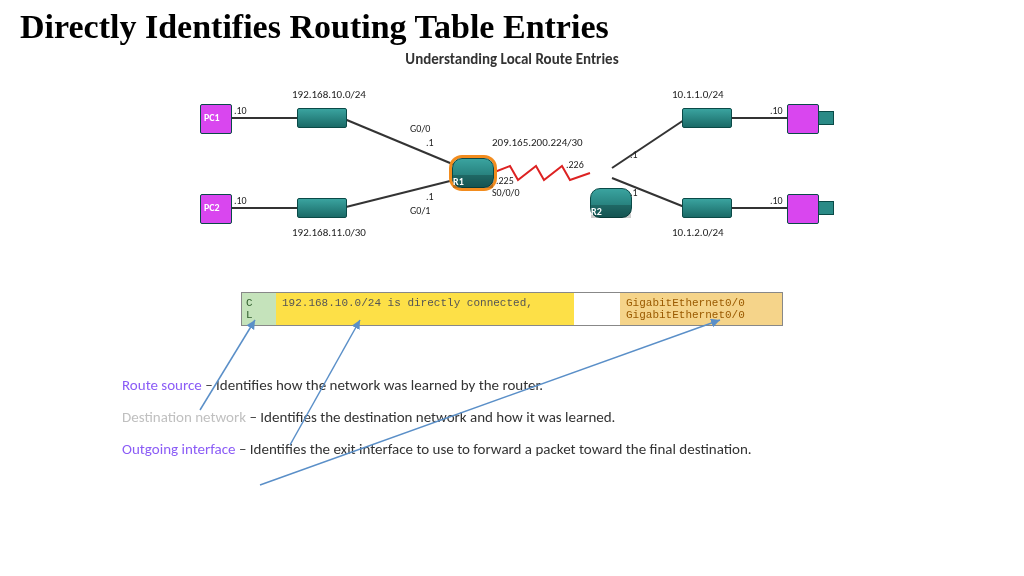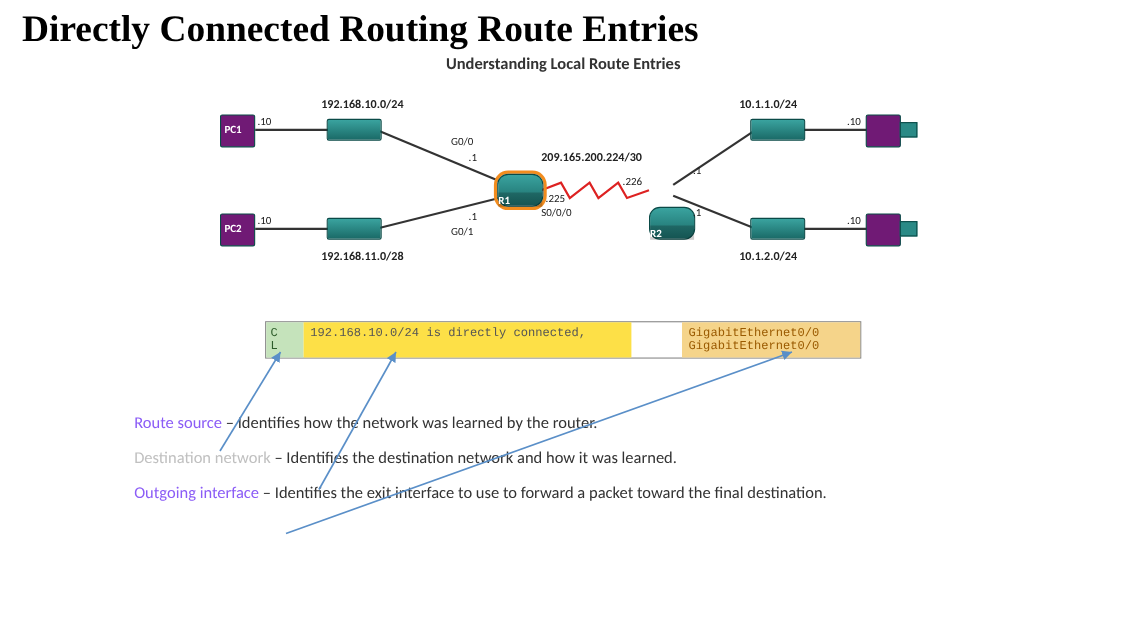--- a/index.html
+++ b/index.html
@@ -30,21 +30,21 @@
     position: relative;
     width: 640px;
     height: 210px;
     margin: 10px auto 4px auto;
   }
   .dev {
     position: absolute;
   }
   .pc {
     width: 30px; height: 28px;
-    background: #701a75;
+    background: #d946ef;
     border: 1px solid #0a4a47;
     border-radius: 2px;
   }
   .pc-label {
     position: absolute;
     top: 6px; left: 3px;
     font-size: 10px;
     color: #fff;
     font-weight: bold;
   }
@@ -77,21 +77,21 @@
     font-size: 10px;
     font-weight: bold;
     position: absolute;
     bottom: -1px; left: 0; right: 0;
     text-align: left;
     background: rgba(0,0,0,0.2);
   }
   .net-label {
     position: absolute;
     font-size: 11px;
-    font-weight: bold;
+    font-weight: normal;
     color: #222;
   }
   .small-label {
     position: absolute;
     font-size: 10px;
     color: #222;
   }
   .route-box {
     width: 540px;
     margin: 2px auto 0 auto;
@@ -113,21 +113,21 @@
   .k-green { color: #8b5cf6; }
   .k-grey  { color: #c0c0c0; margin-top: 13px; }
   .arrow-svg {
     position: absolute;
     pointer-events: none;
   }
 </style>
 </head>
 <body>
 
-<div class="title">Directly Connected Routing Route Entries</div>
+<div class="title">Directly Identifies Routing Table Entries</div>
 <div class="subtitle">Understanding Local Route Entries</div>
 
 <div class="diagram">
 
   <svg class="arrow-svg" width="640" height="210" style="left:0;top:0">
     <line x1="40" y1="40" x2="110" y2="40" stroke="#333" stroke-width="2"></line>
     <line x1="150" y1="40" x2="270" y2="90" stroke="#333" stroke-width="2"></line>
     <line x1="40" y1="130" x2="110" y2="130" stroke="#333" stroke-width="2"></line>
     <line x1="150" y1="130" x2="270" y2="100" stroke="#333" stroke-width="2"></line>
     <line x1="600" y1="40" x2="530" y2="40" stroke="#333" stroke-width="2"></line>
@@ -155,21 +155,21 @@
       <span class="router-label">R2</span>
     </div>
 
   <div class="dev switch" style="left:490px;top:30px"></div>
   <div class="dev switch" style="left:490px;top:120px"></div>
 
   <div class="dev pc pc-right" style="left:595px;top:26px"></div>
   <div class="dev pc pc-right" style="left:595px;top:116px"></div>
 
   <div class="net-label" style="left:100px;top:10px">192.168.10.0/24</div>
-  <div class="net-label" style="left:100px;top:148px">192.168.11.0/28</div>
+  <div class="net-label" style="left:100px;top:148px">192.168.11.0/30</div>
   <div class="net-label" style="left:300px;top:58px">209.165.200.224/30</div>
   <div class="net-label" style="left:480px;top:10px">10.1.1.0/24</div>
   <div class="net-label" style="left:480px;top:148px">10.1.2.0/24</div>
 
   <div class="small-label" style="left:42px;top:26px">.10</div>
   <div class="small-label" style="left:42px;top:116px">.10</div>
   <div class="small-label" style="left:578px;top:26px">.10</div>
   <div class="small-label" style="left:578px;top:116px">.10</div>
 
   <div class="small-label" style="left:218px;top:44px">G0/0</div>

